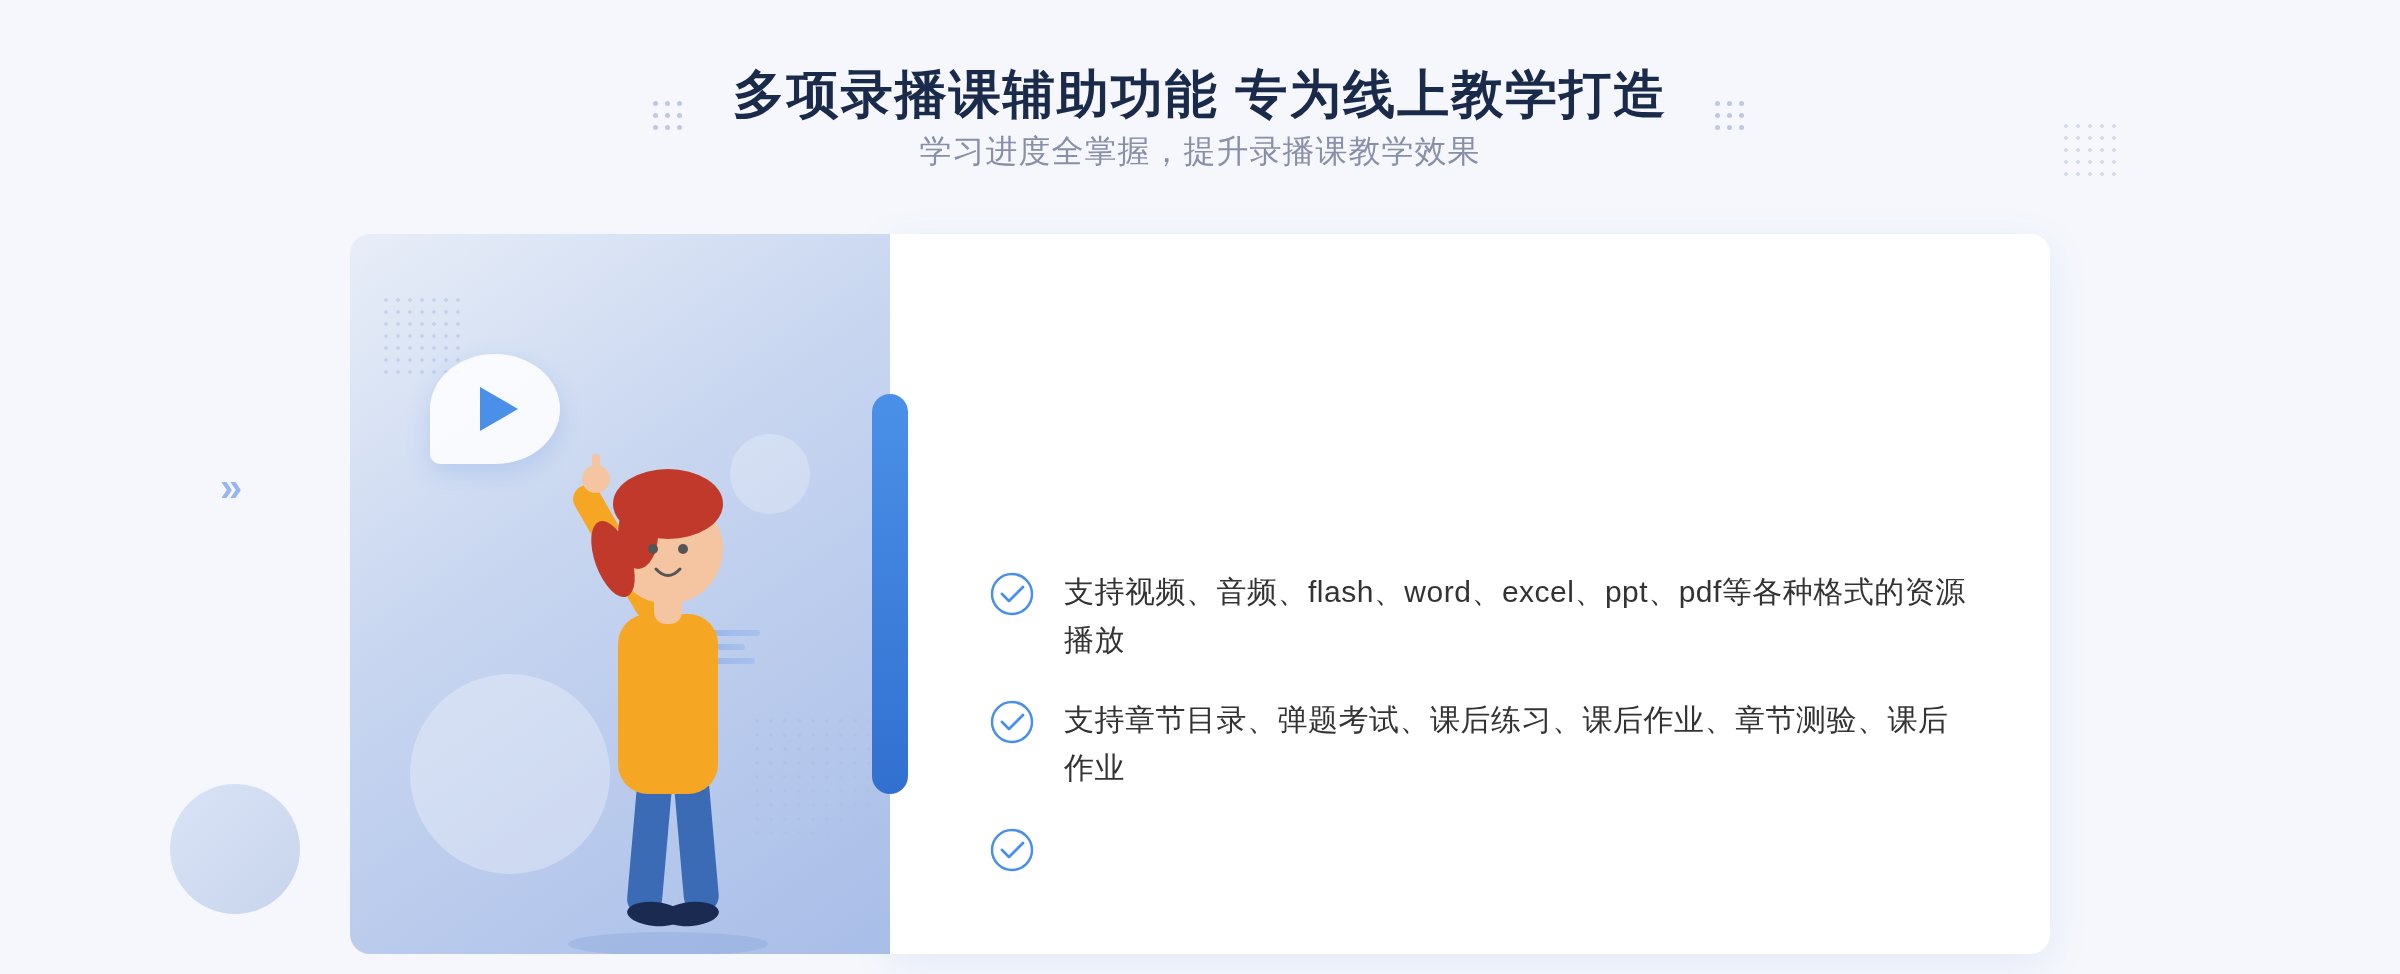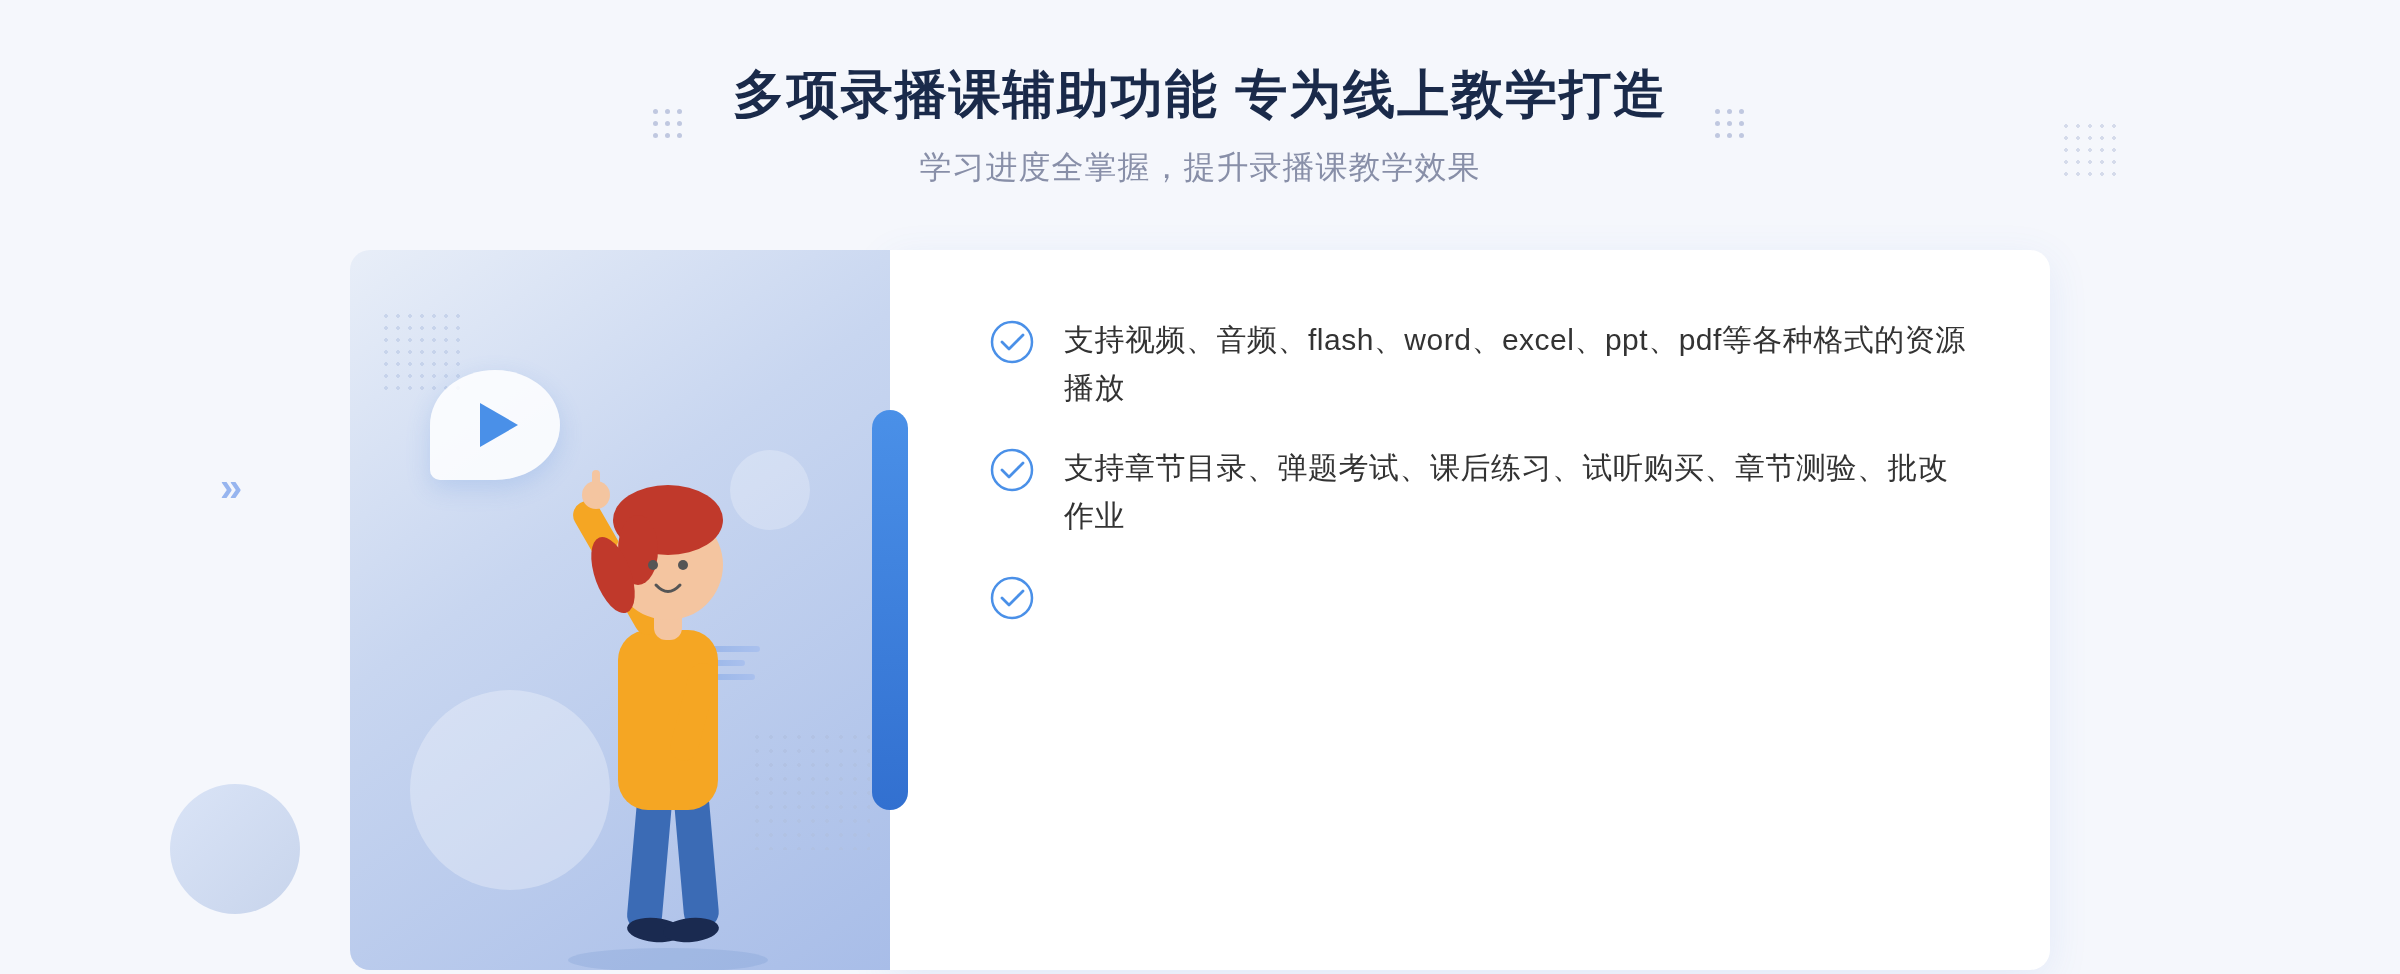--- a/index.html
+++ b/index.html
@@ -66,21 +66,21 @@
       background: #c0c8e0;
       border-radius: 50%;
       display: block;
     }
 
     .main-title {
       font-size: 52px;
       font-weight: 700;
       color: #1a2a4a;
       letter-spacing: 2px;
-      margin-bottom: 16px;
+      margin-bottom: 0;
     }
 
     .sub-title {
       font-size: 32px;
       color: #888fa8;
       font-weight: 400;
       letter-spacing: 1px;
     }
 
     
@@ -181,24 +181,24 @@
       height: 80px;
       border-radius: 50%;
       background: rgba(255,255,255,0.25);
     }
 
     
     .info-panel {
       flex: 1;
       background: white;
       border-radius: 0 20px 20px 0;
-      padding: 50px 80px 40px 100px;
+      padding: 50px 80px 66px 100px;
       display: flex;
       flex-direction: column;
-      justify-content: flex-start;
+      justify-content: flex-end;
       box-shadow: 0 10px 40px rgba(70, 120, 220, 0.1);
     }
 
     .feature-item {
       display: flex;
       align-items: flex-start;
       gap: 30px;
       padding: 16px 0;
     }
 
@@ -379,21 +379,21 @@
         <span class="feature-text">支持视频、音频、flash、word、excel、ppt、pdf等各种格式的资源播放</span>
       </div>
 
       <div class="feature-item">
         <div class="check-icon">
           <svg viewBox="0 0 44 44" fill="none" xmlns="http://www.w3.org/2000/svg">
             <circle cx="22" cy="22" r="20" stroke="#4a90e8" stroke-width="2.5" fill="none"></circle>
             <path d="M12 22 L19 29 L33 15" stroke="#4a90e8" stroke-width="2.8" stroke-linecap="round" stroke-linejoin="round" fill="none"></path>
           </svg>
         </div>
-        <span class="feature-text">支持章节目录、弹题考试、课后练习、试听购买、章节测验、批改作业</span>
+        <span class="feature-text">支持章节目录、弹题考试、课后练习、课后作业、章节测验、课后作业</span>
       </div>
 
       <div class="feature-item">
         <div class="check-icon">
           <svg viewBox="0 0 44 44" fill="none" xmlns="http://www.w3.org/2000/svg">
             <circle cx="22" cy="22" r="20" stroke="#4a90e8" stroke-width="2.5" fill="none"></circle>
             <path d="M12 22 L19 29 L33 15" stroke="#4a90e8" stroke-width="2.8" stroke-linecap="round" stroke-linejoin="round" fill="none"></path>
           </svg>
         </div>
       </div>

